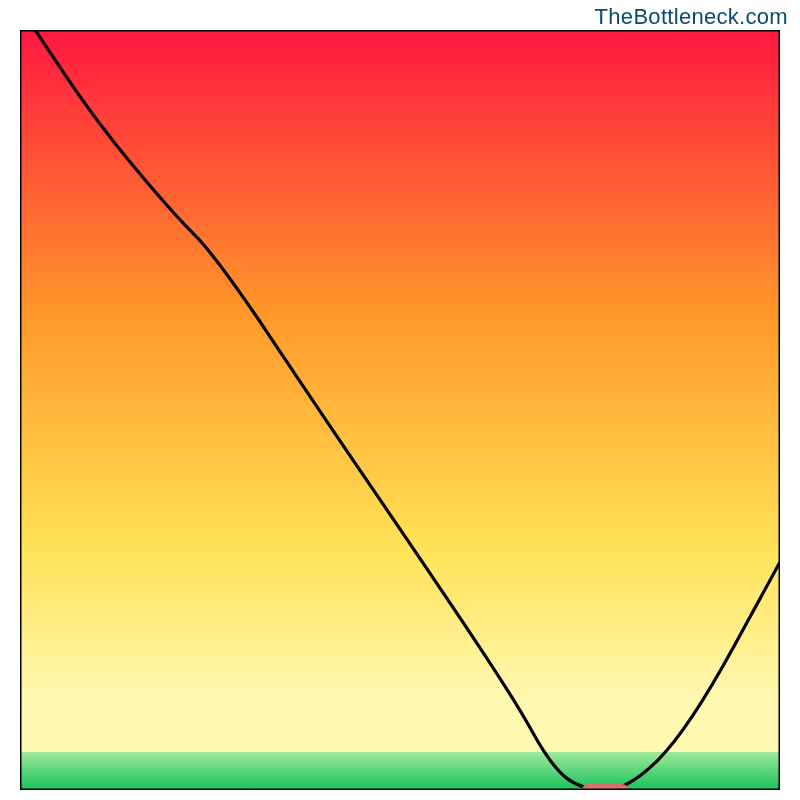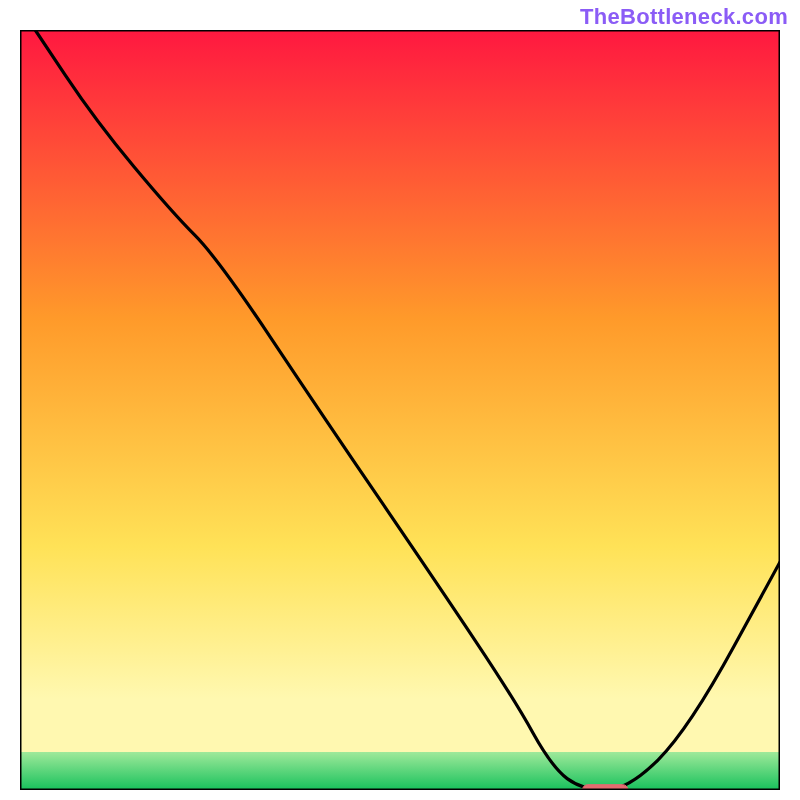--- a/index.html
+++ b/index.html
@@ -14,22 +14,22 @@
   .stage {
     position: relative;
     width: 800px;
     height: 800px;
   }
   .watermark {
     position: absolute;
     top: 4px;
     right: 12px;
     font-size: 22px;
-    font-weight: 700;
-    color: #8b5cf6;
+    font-weight: 400;
+    color: #0c4a6e;
     letter-spacing: 0.3px;
     font-family: Arial, Helvetica, sans-serif;
   }
   .plot {
     position: absolute;
     left: 20px;
     top: 30px;
     width: 760px;
     height: 760px;
   }

